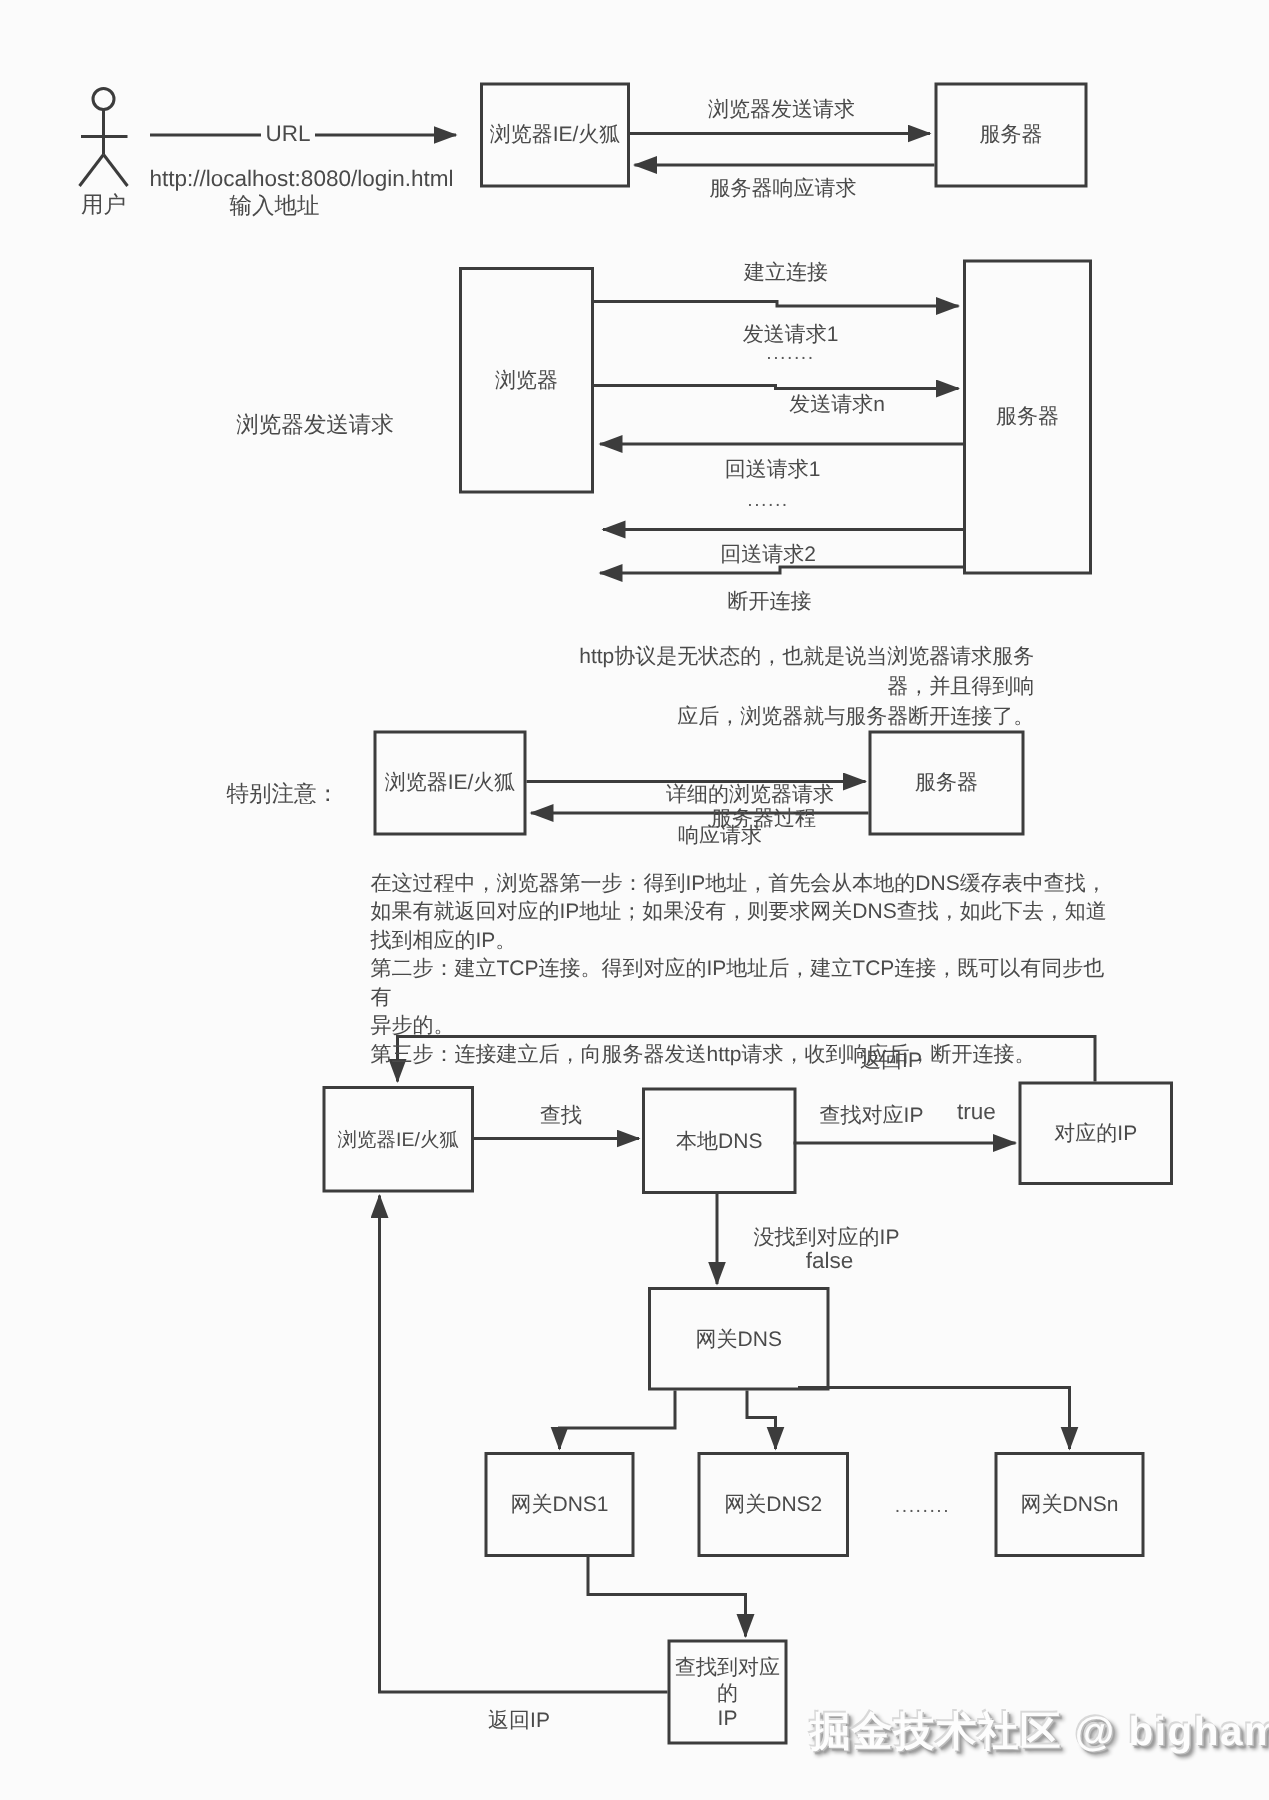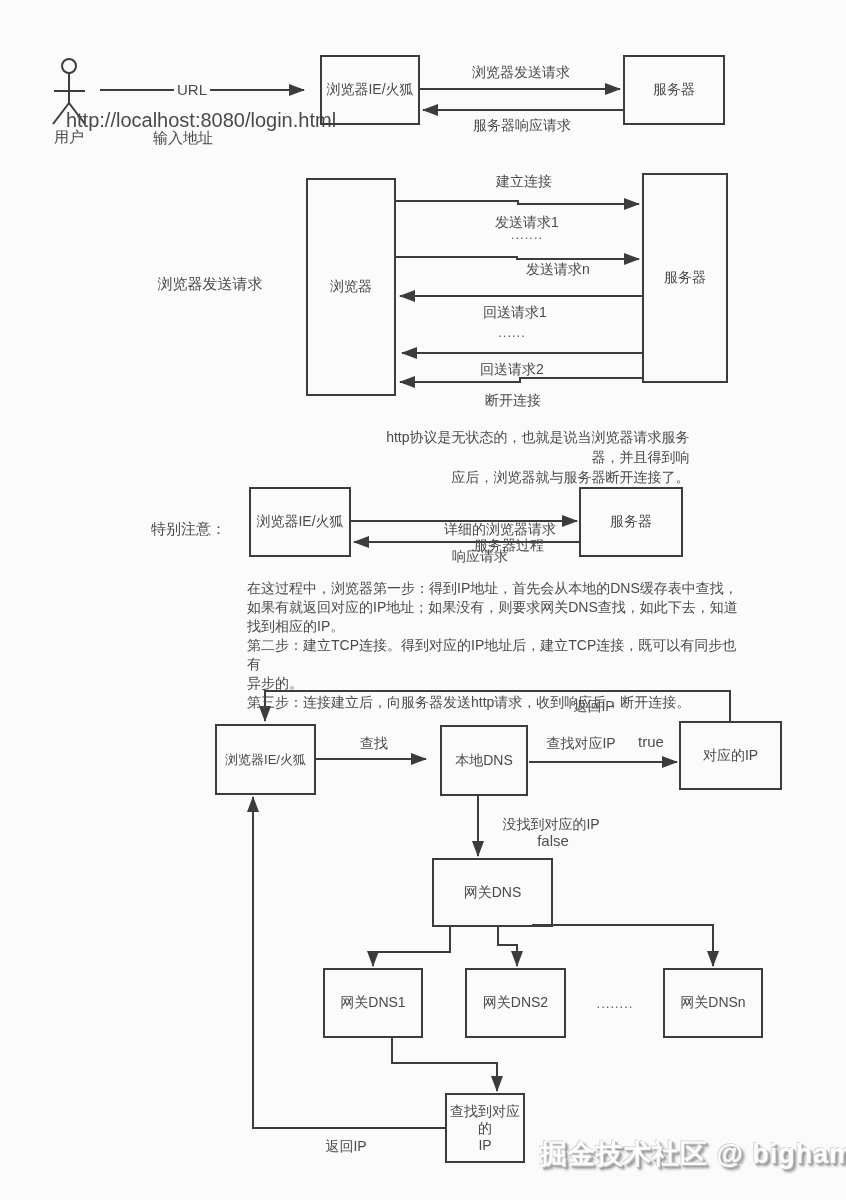--- a/index.html
+++ b/index.html
@@ -63,33 +63,33 @@
       <polyline points="450,927 450,952 373,952 373,966" marker-end="url(#ah)"></polyline>
       <polyline points="498,927 498,945 517,945 517,966" marker-end="url(#ah)"></polyline>
       <polyline points="532,925 713,925 713,966" marker-end="url(#ah)"></polyline>
       <polyline points="392,1038 392,1063 497,1063 497,1091" marker-end="url(#ah)"></polyline>
       <polyline points="445,1128 253,1128 253,797" marker-end="url(#ah)"></polyline>
     </g>
   </svg>
 
   <div class="lbl" style="left:69px;top:128px;font-size:15px;">用户</div>
   <div class="lbl onLine" style="left:192px;top:81px;font-size:15px;">URL</div>
-  <div class="lbl" style="left:201px;top:111px;font-size:20px;">http://localhost:8080/login.html</div>
+  <div class="lbl" style="left:201px;top:111px;font-size:15px;">http://localhost:8080/login.html</div>
   <div class="lbl" style="left:183px;top:129px;font-size:15px;">输入地址</div>
   <div class="box" style="left:320px;top:55px;width:100px;height:70px;">
       <span>浏览器IE/火狐</span>
     </div>
   <div class="box" style="left:623px;top:55px;width:102px;height:70px;">
       <span>服务器</span>
     </div>
   <div class="lbl" style="left:521px;top:63px;">浏览器发送请求</div>
   <div class="lbl" style="left:522px;top:116px;">服务器响应请求</div>
 
   <div class="lbl" style="left:210px;top:275px;font-size:15px;">浏览器发送请求</div>
-  <div class="box" style="left:306px;top:178px;width:90px;height:218px;">
+  <div class="box" style="left:306px;top:178px;width:90px;height:151px;">
       <span>浏览器</span>
     </div>
   <div class="box" style="left:642px;top:173px;width:86px;height:210px;">
       <span>服务器</span>
     </div>
   <div class="lbl" style="left:524px;top:172px;">建立连接</div>
   <div class="lbl" style="left:527px;top:213px;">发送请求1</div>
   <div class="lbl dots" style="left:527px;top:226px;">.......</div>
   <div class="lbl" style="left:526px;top:260px;margin-left:32px;">发送请求n</div>
   <div class="lbl" style="left:515px;top:303px;">回送请求1</div>
@@ -114,21 +114,21 @@
   <div class="para left" style="left:247px;top:579px;width:500px;">在这过程中，浏览器第一步：得到IP地址，首先会从本地的DNS缓存表中查找，
 如果有就返回对应的IP地址；如果没有，则要求网关DNS查找，如此下去，知道
 找到相应的IP。
 第二步：建立TCP连接。得到对应的IP地址后，建立TCP连接，既可以有同步也有
 异步的。
 第三步：连接建立后，向服务器发送http请求，收到响应后，断开连接。</div>
 
   <div class="box small" style="left:215px;top:724px;width:101px;height:71px;">
       <span>浏览器IE/火狐</span>
     </div>
-  <div class="box" style="left:428px;top:725px;width:88px;height:71px;margin-left:12px;">
+  <div class="box" style="left:428px;top:725px;width:103px;height:71px;">
       <span>本地DNS</span>
     </div>
   <div class="box" style="left:679px;top:721px;width:103px;height:69px;">
       <span>对应的IP</span>
     </div>
   <div class="box" style="left:432px;top:858px;width:121px;height:69px;">
       <span>网关DNS</span>
     </div>
   <div class="box" style="left:323px;top:968px;width:100px;height:70px;">
       <span>网关DNS1</span>

